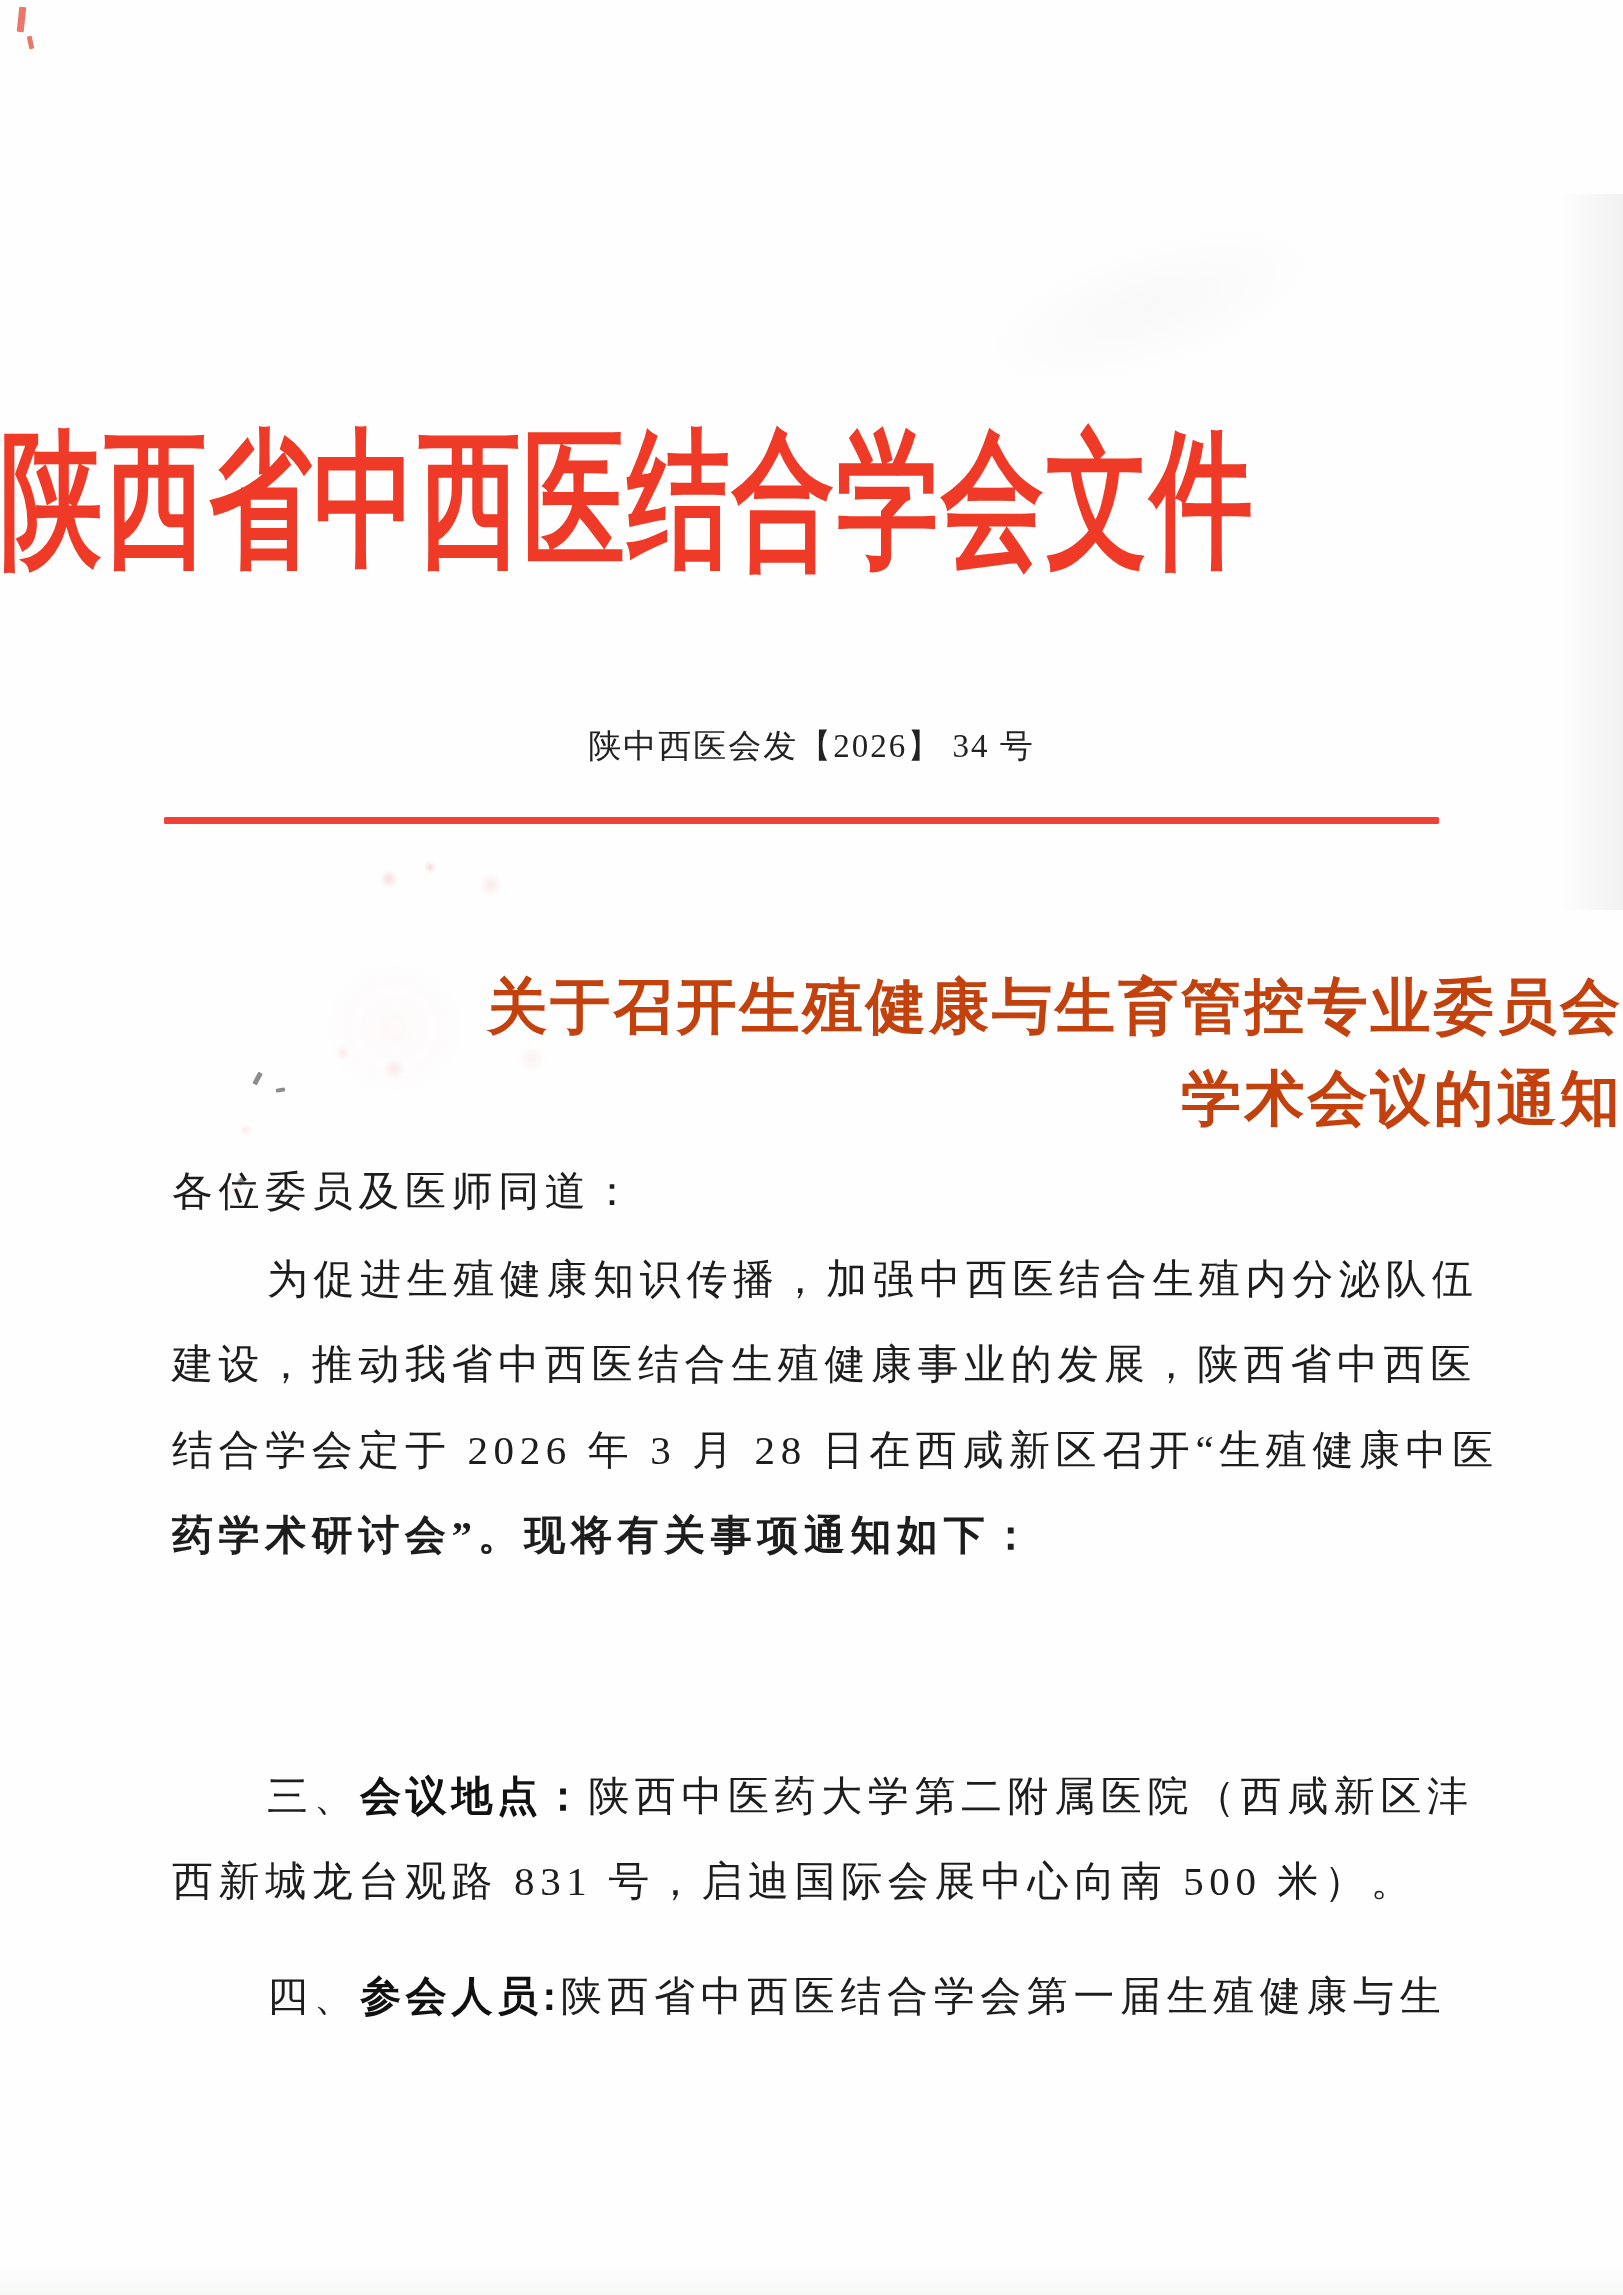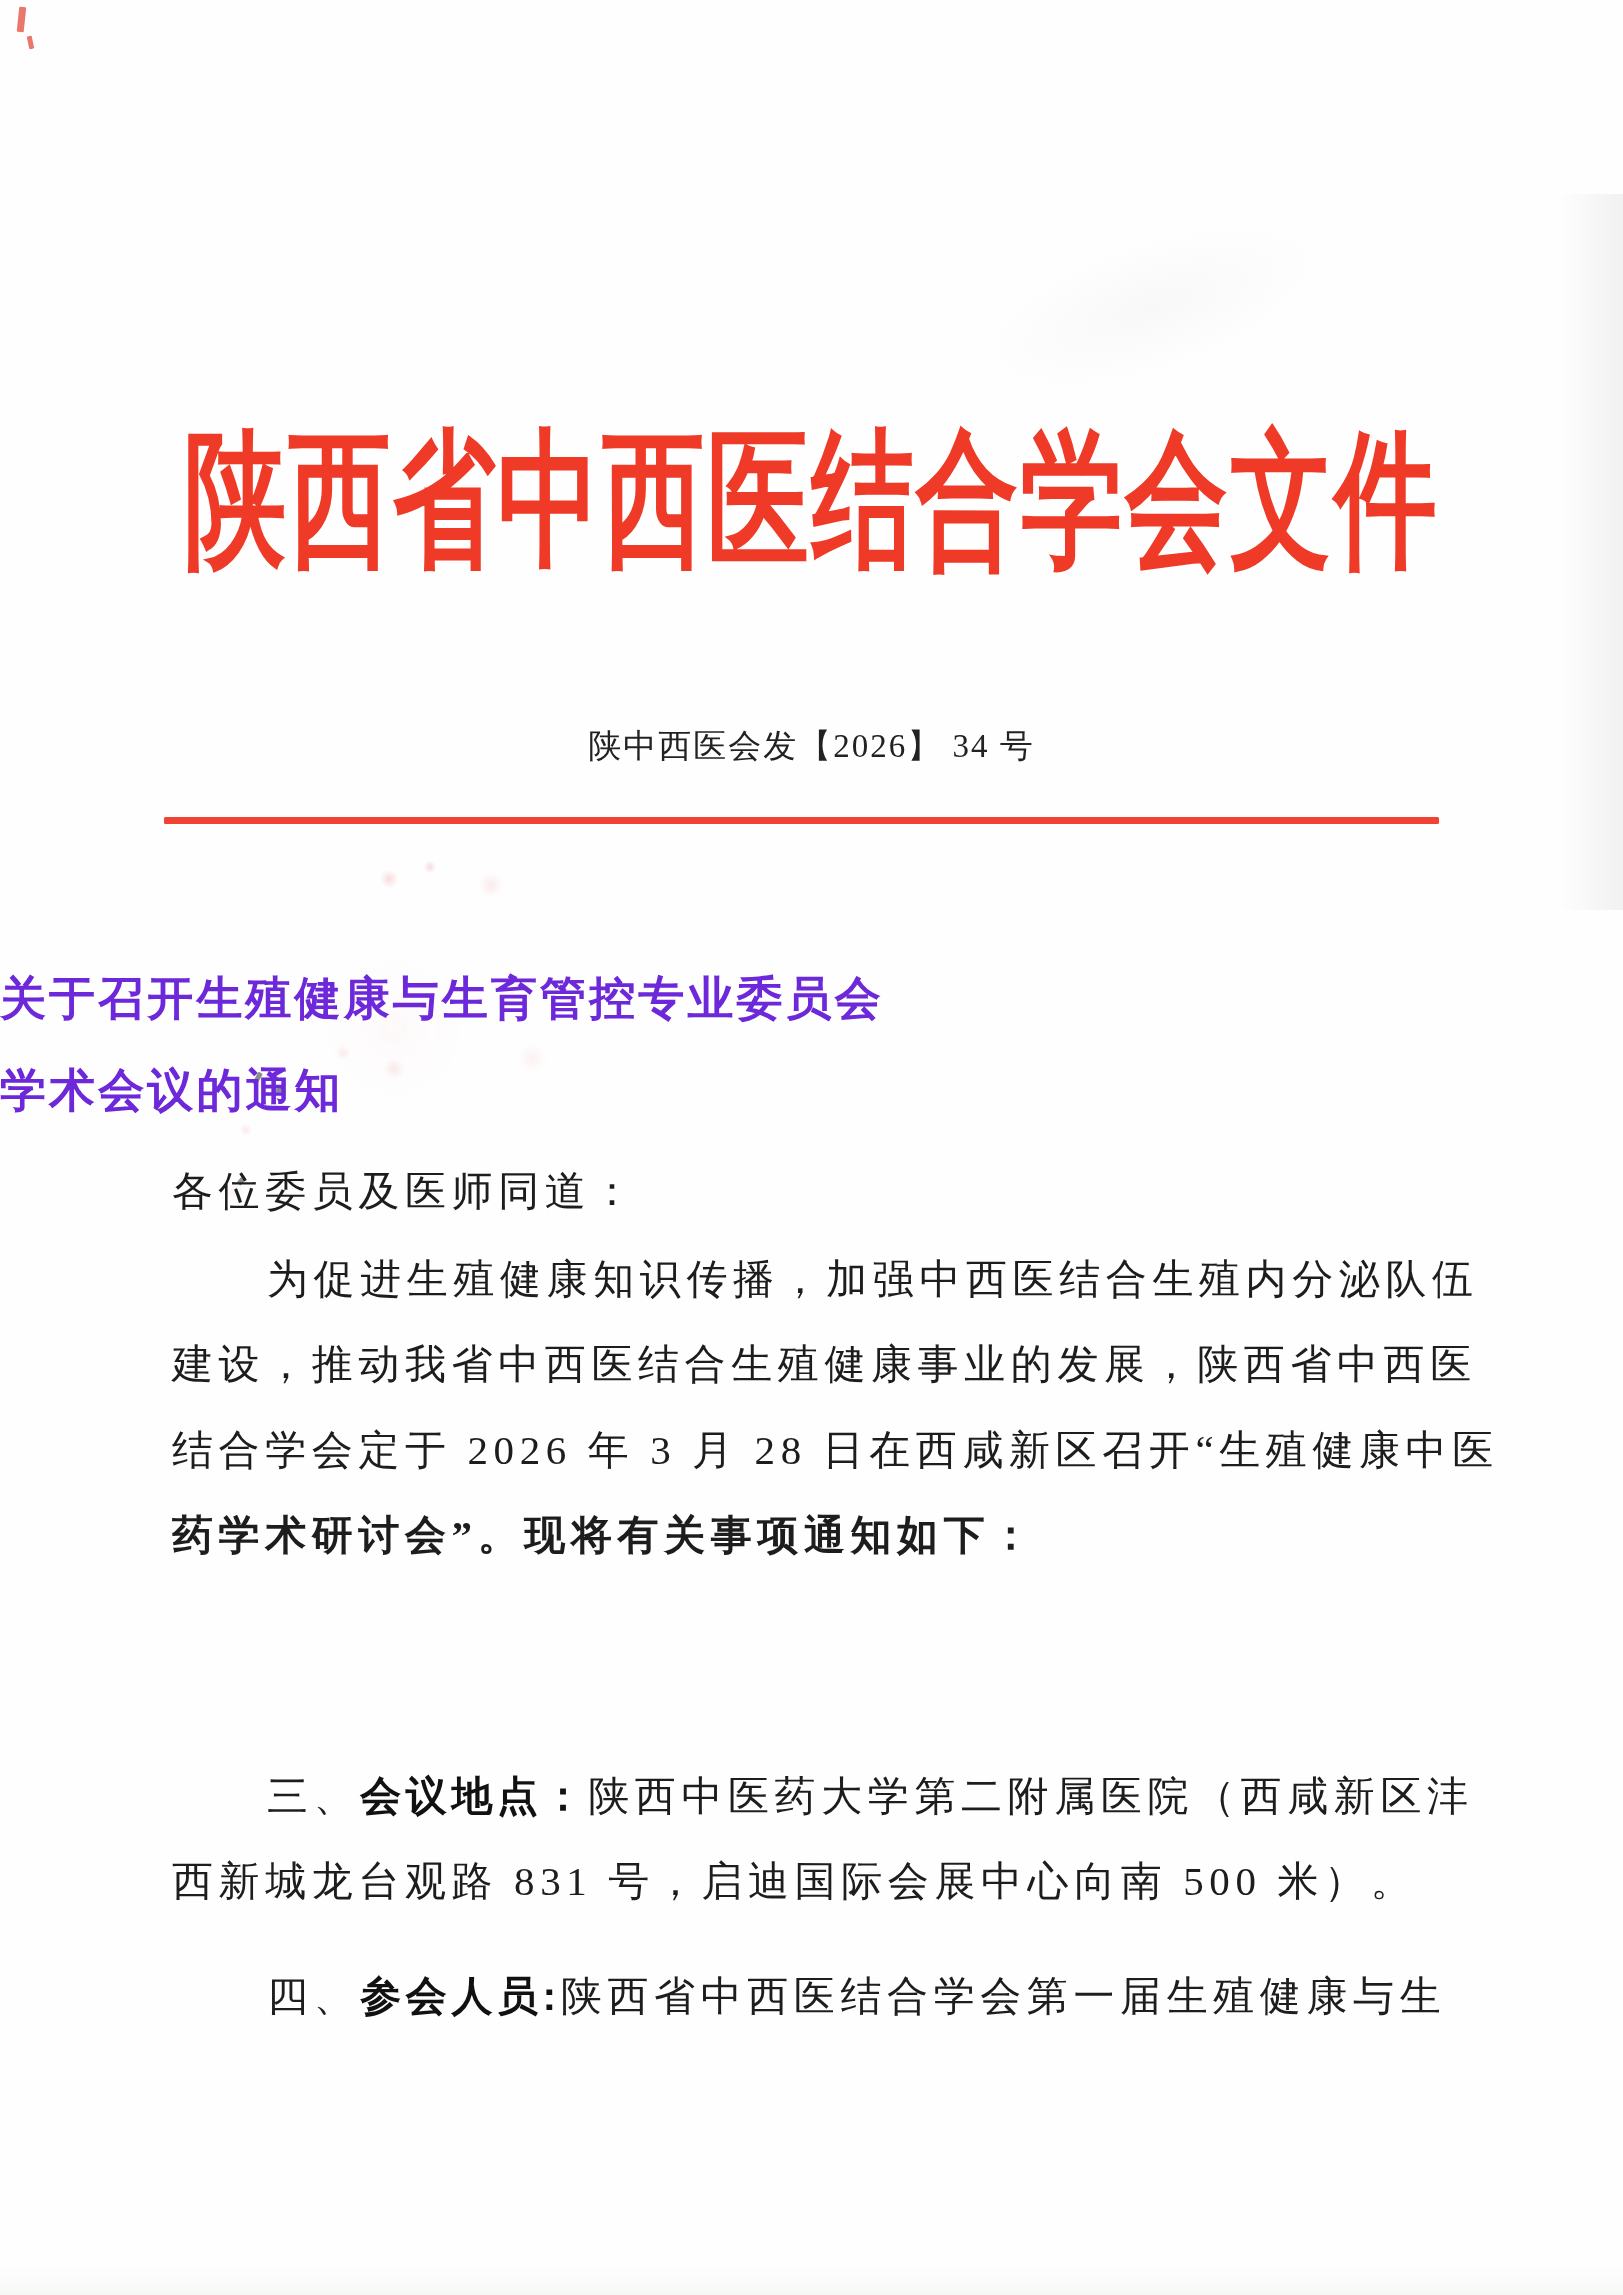--- a/index.html
+++ b/index.html
@@ -28,21 +28,21 @@
   }
   .red-speck-a,.red-speck-b{
     position:absolute;background:#e14a38;opacity:.75;border-radius:1px;
   }
   .red-speck-a{left:18.4px;top:7.2px;width:6.6px;height:24.5px;transform:rotate(6deg);}
   .red-speck-b{left:28px;top:36px;width:4.6px;height:13.3px;transform:rotate(-12deg);}
 
   
   .red-title-wrap{
     position:absolute;top:427px;left:0;width:100%;
-    display:flex;justify-content:center;
+    display:flex;justify-content:flex-start;
   }
   .red-title{
     font-size:102px;font-weight:700;line-height:1;
     letter-spacing:2.6px;white-space:nowrap;
     transform:scale(1.0,1.46);transform-origin:center top;
   }
 
   
   .doc-number{
     position:absolute;top:730px;left:0;width:100%;
@@ -72,23 +72,23 @@
       radial-gradient(circle 13.3px at 61px 378px, rgba(231,112,122,.13), rgba(231,112,122,0) 70%),
       radial-gradient(circle 102px at 220px 215px, rgba(238,160,165,.06), rgba(238,160,165,0) 72%);
   }
   .ink-speck{position:absolute;background:rgba(45,45,45,.55);border-radius:1px;}
   .ink-speck.s1{left:255px;top:1072px;width:5.1px;height:13.3px;transform:rotate(28deg);}
   .ink-speck.s2{left:276px;top:1088px;width:9.2px;height:4.1px;transform:rotate(-10deg);}
   .ink-speck.s3{left:239px;top:1176px;width:4.6px;height:9.2px;transform:rotate(40deg);}
 
   
   .notice-title{
-    position:absolute;left:0;width:100%;text-align:left;
-    font-weight:700;font-size:46px;line-height:1.15;
-    letter-spacing:3.1px;color:#6d28d9;white-space:nowrap;
+    position:absolute;left:0;width:100%;text-align:right;
+    font-weight:700;font-size:60px;line-height:1.15;
+    letter-spacing:3.1px;color:#c2410c;white-space:nowrap;
   }
   .notice-title.t1{top:973px;}
   .notice-title.t2{top:1065px;}
 
   
   .bline{
     position:absolute;left:172px;width:1309px;
     font-size:41px;line-height:1.18;letter-spacing:5.6px;
     white-space:nowrap;color:#1d1d1d;
   }

